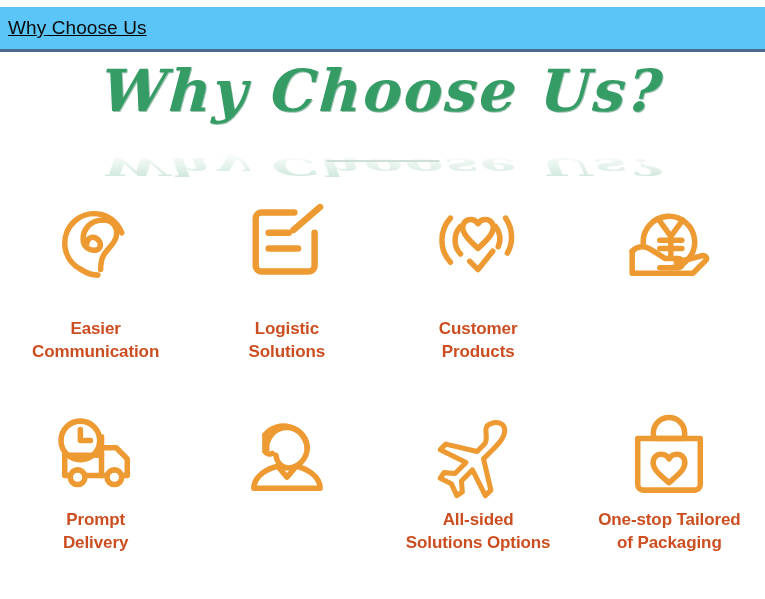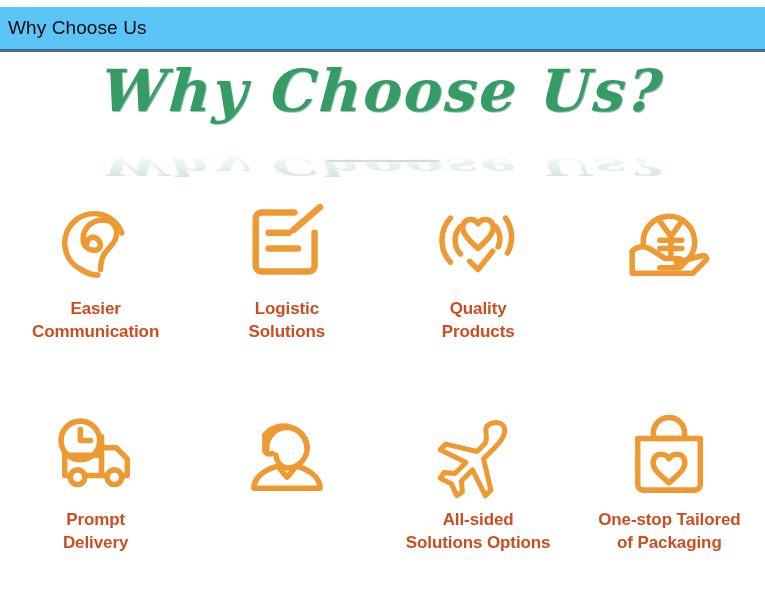--- a/index.html
+++ b/index.html
@@ -20,20 +20,21 @@
     position: absolute;
     left: 0;
     top: 7px;
     width: 765px;
     height: 45px;
     background: #5bc5f8;
     border-bottom: 3px solid #4a6a8a;
     box-sizing: border-box;
     display: flex;
     align-items: center;
+    text-decoration: underline;
   }
   .titlebar-text {
     font-family: "Liberation Sans", sans-serif;
     font-size: 19px;
     color: #0b0b0b;
     padding-left: 8px;
     letter-spacing: 0.1px;
     white-space: nowrap;
   }
 
@@ -129,21 +130,21 @@
     width: 104px;
     height: 104px;
     display: flex;
     align-items: center;
     justify-content: center;
   }
   .icon-box svg {
     display: block;
   }
   .cell-label {
-    margin-top: 4px;
+    margin-top: 24px;
     text-align: center;
     font-family: "Liberation Sans", sans-serif;
     font-weight: bold;
     font-size: 17px;
     line-height: 1.35;
     color: #cc4e20;
     letter-spacing: -0.1px;
     white-space: pre-line;
   }
   .cell-row2 .cell-label {
@@ -201,21 +202,21 @@
       <div class="icon-box">
         <svg width="92" height="92" viewBox="0 0 100 100" fill="none" stroke="#ee9a33" stroke-width="6" stroke-linecap="round" stroke-linejoin="round">
           <path d="M50 30 C46 24 37 24 34 31 C31 38 38 46 50 57 C62 46 69 38 66 31 C63 24 54 24 50 30 Z"></path>
           <path d="M31 33 A22 22 0 0 0 31 63"></path>
           <path d="M20 24 A36 36 0 0 0 20 72"></path>
           <path d="M69 33 A22 22 0 0 1 72 55"></path>
           <path d="M80 24 A36 36 0 0 1 82 62"></path>
           <path d="M41 71 L50 80 L66 60"></path>
         </svg>
       </div>
-      <div class="cell-label">Quality
+      <div class="cell-label">Customer
 Products</div>
     </div>
 
     <div class="cell">
       <div class="icon-box">
         <svg width="92" height="92" viewBox="0 0 100 100" fill="none" stroke="#ee9a33" stroke-width="6" stroke-linecap="round" stroke-linejoin="round">
           <path d="M22 52 A28 28 0 1 1 52 78"></path>
           <path d="M39 26 L52 44 L65 26"></path>
           <line x1="52" y1="44" x2="52" y2="64"></line>
           <line x1="40" y1="48" x2="64" y2="48"></line>

